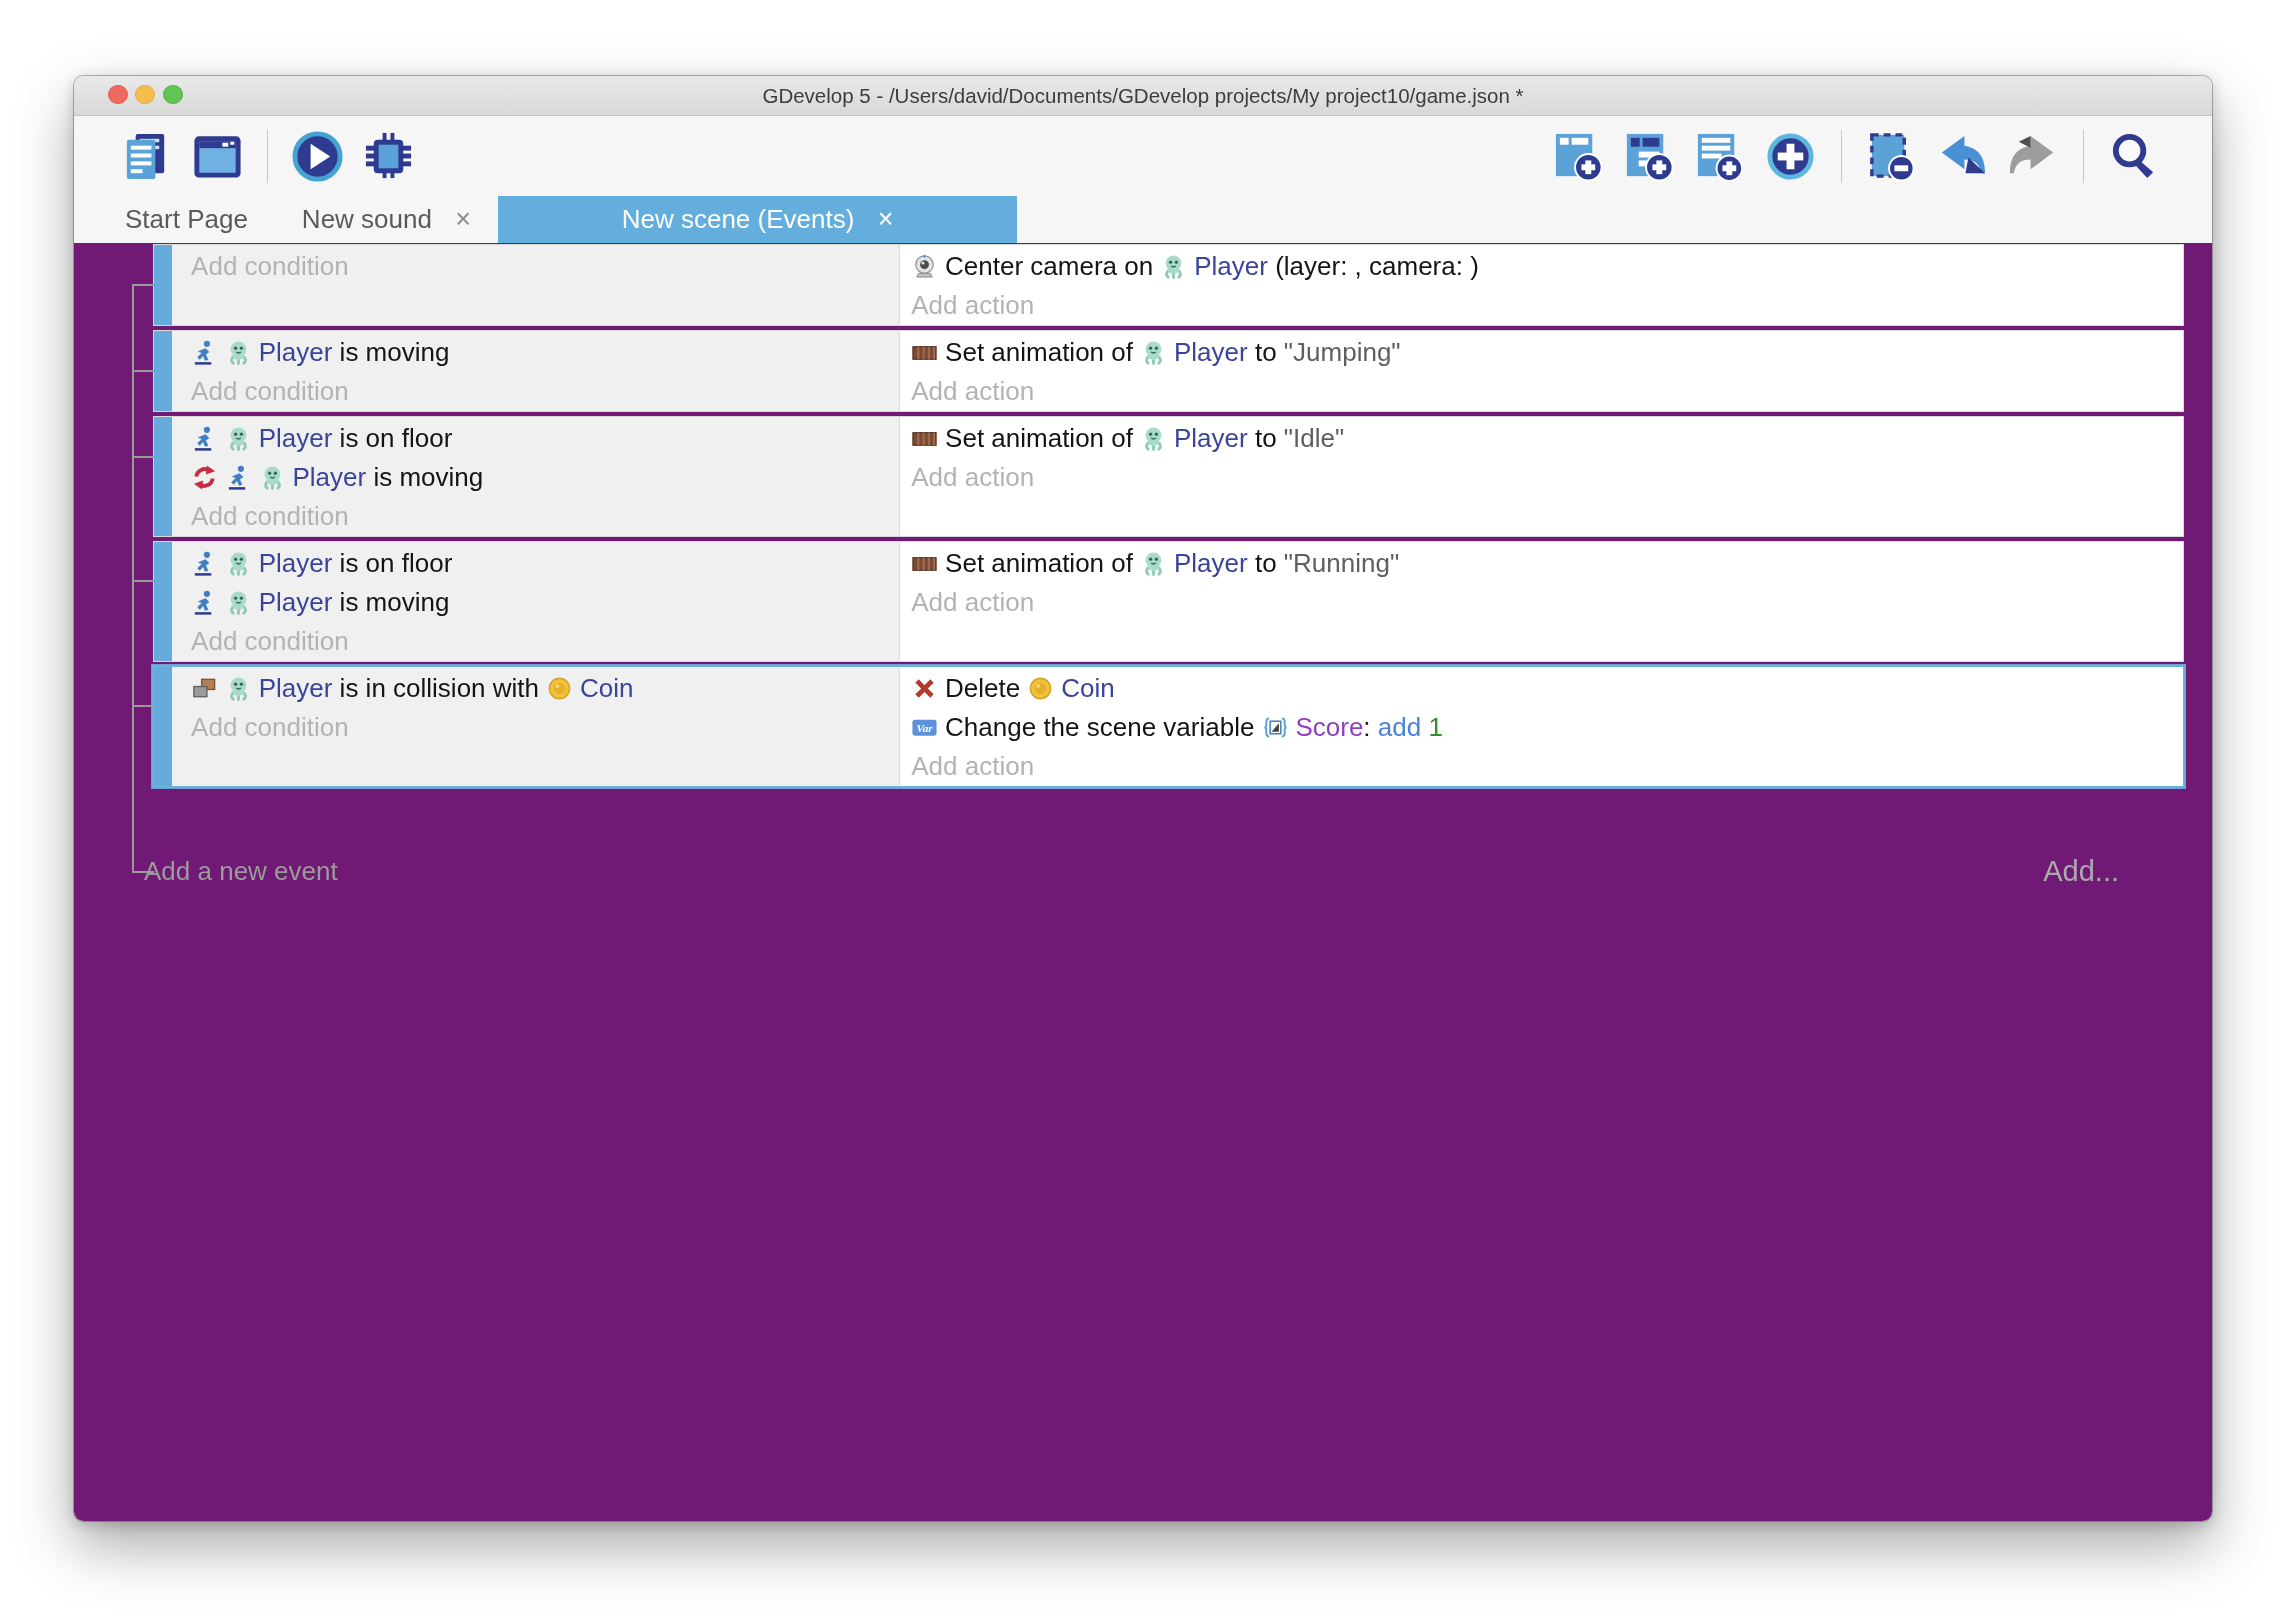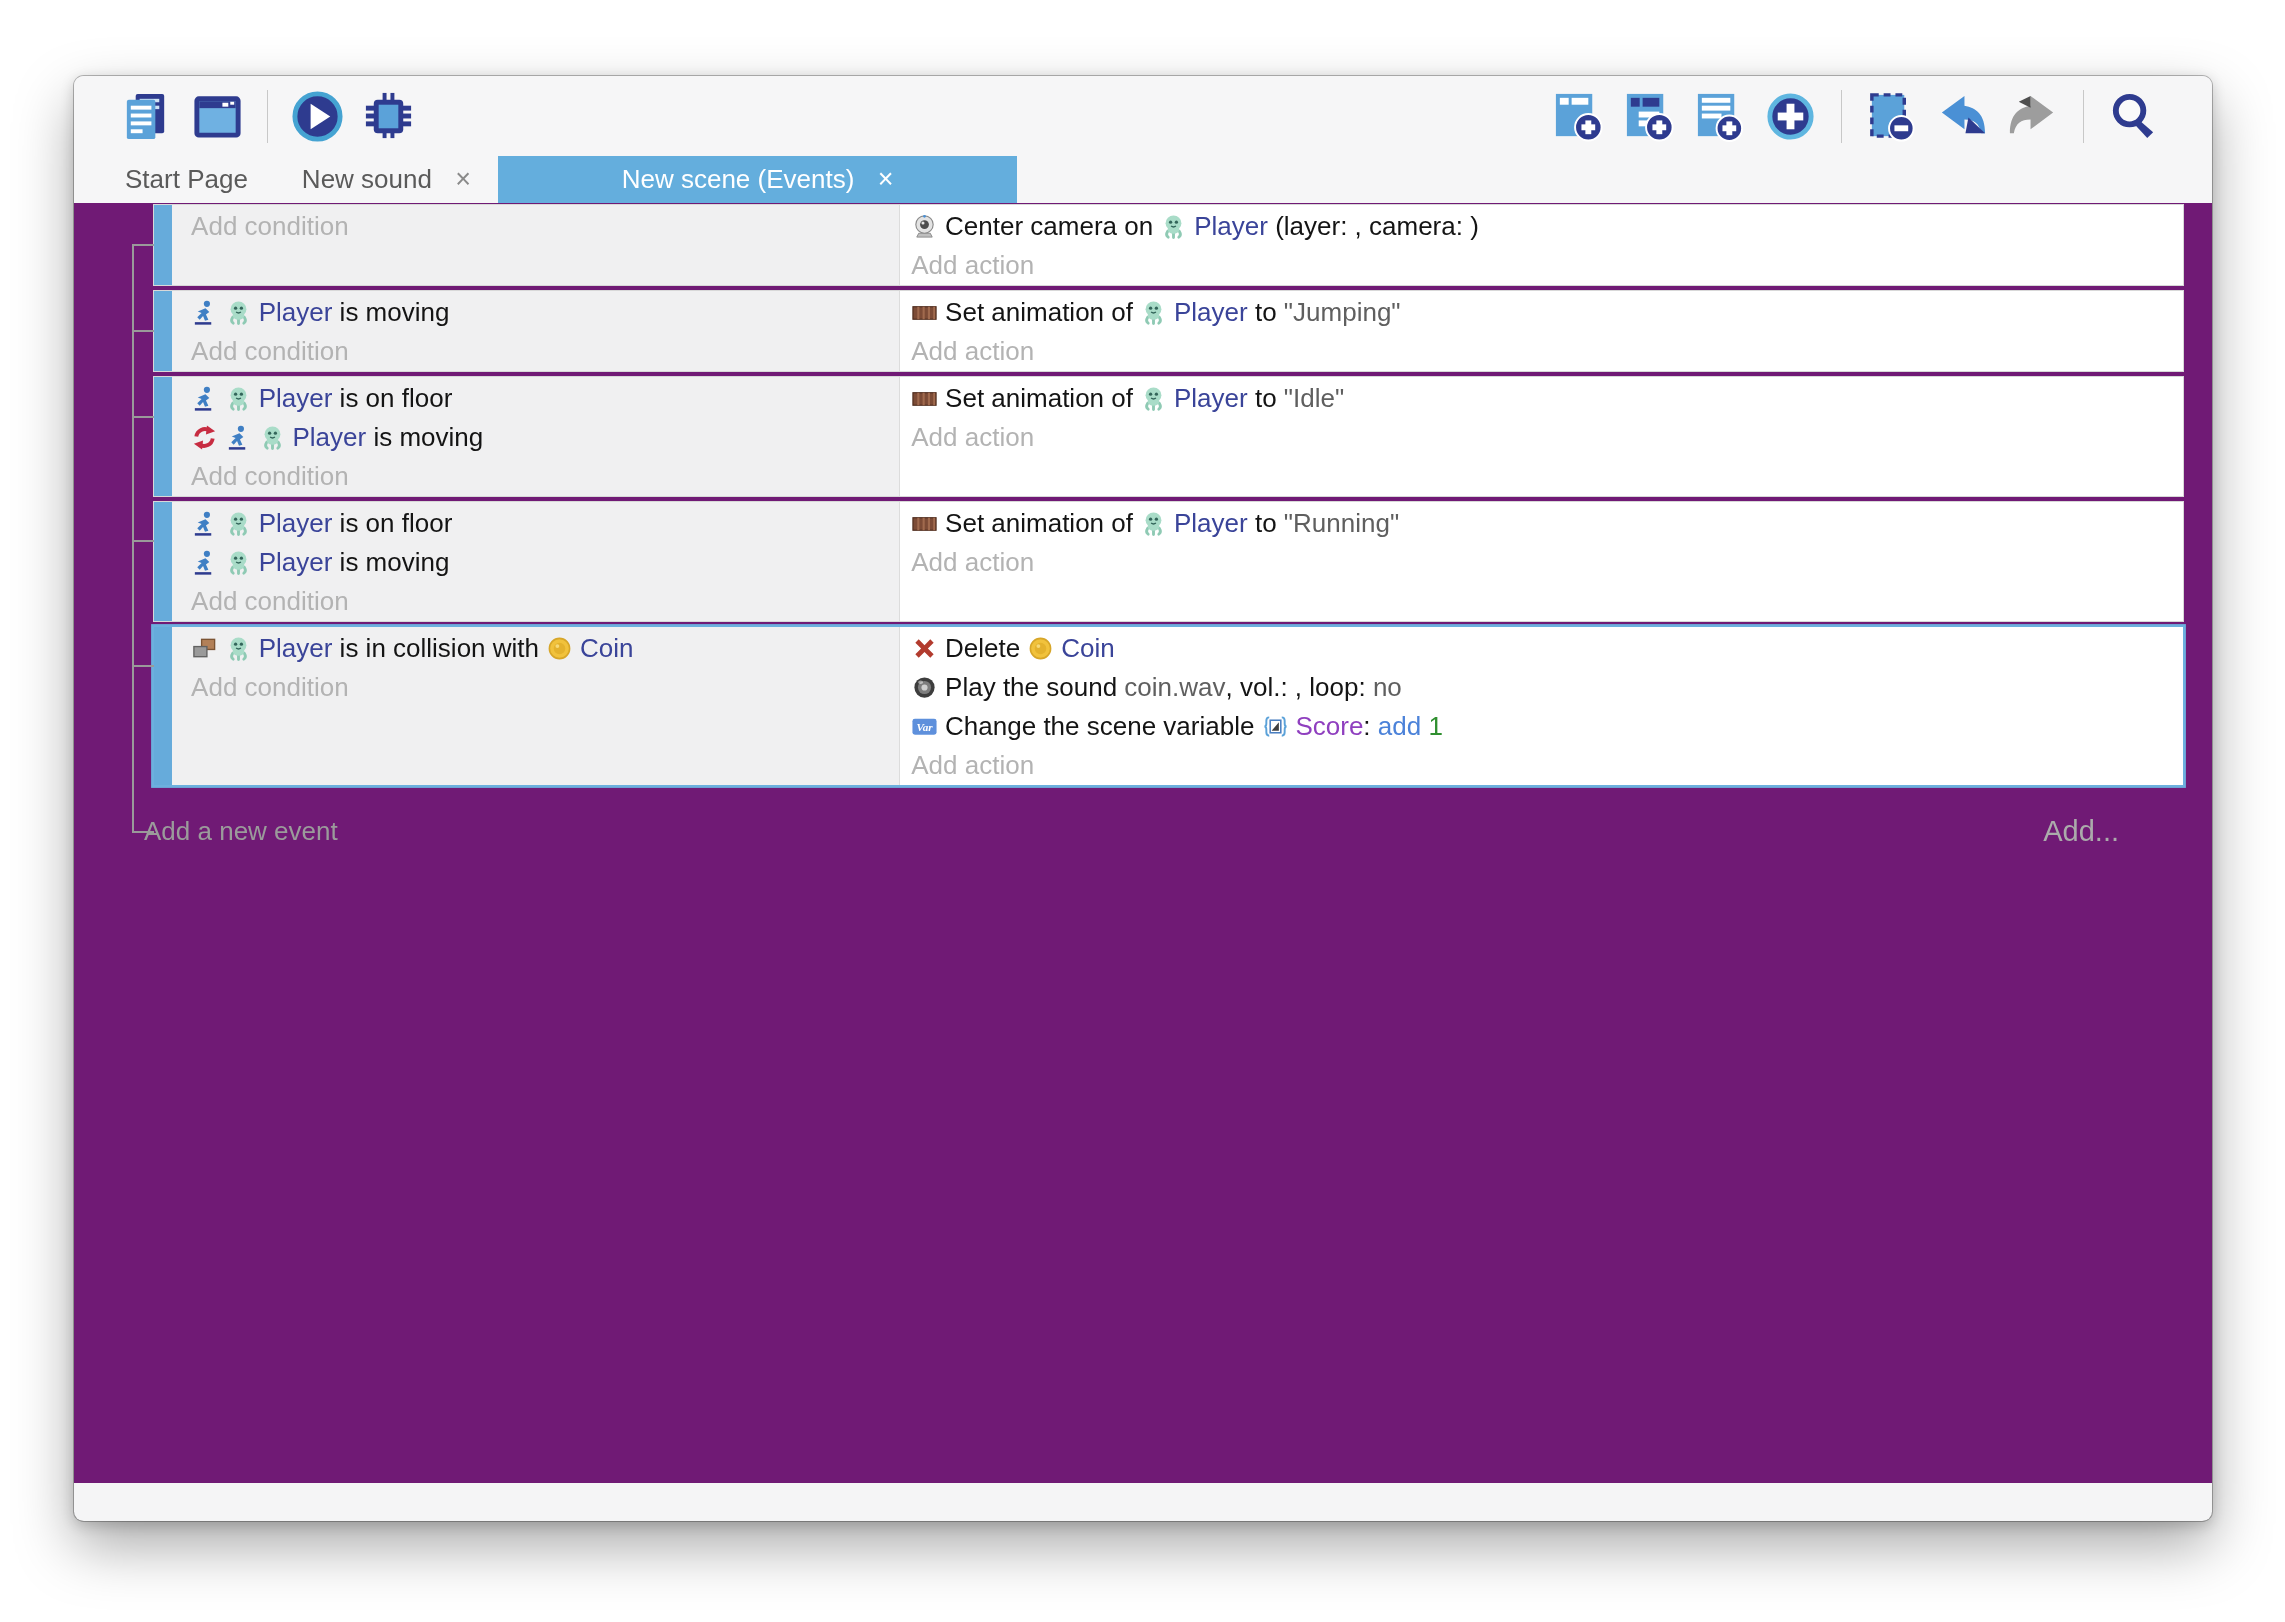--- a/index.html
+++ b/index.html
@@ -47,20 +47,26 @@
   .placeholder{color:#b3b3b3;}
   .tree-line{position:absolute;background:#9a9a9a;}
   .footer-line{position:absolute;left:70px;right:93px;display:flex;align-items:center;justify-content:space-between;height:39px;}
   .add-new-event{font-size:26px;color:#9b9b9b;cursor:pointer;}
   .add-dots{font-size:29px;color:#ababab;cursor:pointer;}
 </style>
 </head>
 <body>
 
 <div class="window">
+  <div class="titlebar">
+    <span class="traffic t-red"></span>
+    <span class="traffic t-yellow"></span>
+    <span class="traffic t-green"></span>
+    <div class="title">GDevelop 5 - /Users/david/Documents/GDevelop projects/My project10/game.json *</div>
+  </div>
 
   <div class="toolbar">
     <div class="tb-group tb-left">
         <button class="tb-btn">
           <span class="tb-icon">
             <svg viewBox="0 0 56 56">
               <rect x="17" y="5" width="29" height="40" rx="2" fill="#2e3b8f"></rect>
               <rect x="21" y="10" width="20" height="3.5" fill="#cfe3f5"></rect>
               <rect x="21" y="17" width="20" height="3.5" fill="#cfe3f5"></rect>
               <rect x="8" y="11" width="29" height="40" rx="2" fill="#5ba2d9"></rect>
@@ -392,26 +398,20 @@
             <div class="ev-line placeholder">Add condition</div>
           </div>
           <div class="act-cell">
             <div class="ev-line"><span class="ev-icon"><svg viewBox="0 0 28 28">
                   <path d="M4.5 8 L8 4.5 L14 10.5 L20 4.5 L23.5 8 L17.5 14 L23.5 20 L20 23.5 L14 17.5 L8 23.5 L4.5 20 L10.5 14 Z" fill="#b23b2e"></path>
                 </svg></span><span class="seg">Delete </span><span class="ev-icon"><svg viewBox="0 0 28 28">
                   <circle cx="14" cy="14" r="10.5" fill="#f1c23c" stroke="#d7a629" stroke-width="1.6"></circle>
                   <circle cx="14" cy="14" r="6" fill="#e4b22d"></circle>
                   <circle cx="11.8" cy="11.5" r="2" fill="#f7da78"></circle>
                 </svg></span><span class="seg seg-obj">Coin</span></div>
-            <div class="ev-line"><span class="ev-icon"><svg viewBox="0 0 28 28">
-                  <circle cx="14" cy="14" r="10.5" fill="#3d3d3d"></circle>
-                  <circle cx="14" cy="14" r="6.8" fill="#7d7d7d"></circle>
-                  <circle cx="14" cy="14" r="3.2" fill="#cfcfcf"></circle>
-                  <ellipse cx="10" cy="8.5" rx="2.6" ry="1.8" fill="#fff" opacity="0.5"></ellipse>
-                </svg></span><span class="seg">Play the sound </span><span class="seg seg-gray">coin.wav</span><span class="seg">, vol.: , loop: </span><span class="seg seg-gray">no</span></div>
             <div class="ev-line"><span class="ev-icon"><svg viewBox="0 0 28 28" style="font-size:27px">
                   <rect x="1.5" y="6" width="25" height="16.5" rx="2.5" fill="#5e90dc"></rect>
                   <text x="14" y="18.5" font-size="11.5" font-style="italic" font-weight="bold" fill="#fff" text-anchor="middle" font-family="Liberation Serif,serif">Var</text>
                 </svg></span><span class="seg">Change the scene variable </span><span class="ev-icon"><svg viewBox="0 0 28 28">
                   <path d="M7.5 4.5 Q4.5 4.5 4.5 8 L4.5 11 Q4.5 14 2.5 14 Q4.5 14 4.5 17 L4.5 20 Q4.5 23.5 7.5 23.5" stroke="#5ba2d9" stroke-width="2" fill="none"></path>
                   <path d="M20.5 4.5 Q23.5 4.5 23.5 8 L23.5 11 Q23.5 14 25.5 14 Q23.5 14 23.5 17 L23.5 20 Q23.5 23.5 20.5 23.5" stroke="#5ba2d9" stroke-width="2" fill="none"></path>
                   <rect x="8.5" y="7.5" width="11" height="13" fill="#fff" stroke="#4a7fc0" stroke-width="1.6"></rect>
                   <path d="M10 18.5 L17.5 9.5 L17.5 18.5 Z" fill="#3f3f3f"></path>
                 </svg></span><span class="seg seg-var">Score</span><span class="seg">: </span><span class="seg seg-op">add</span><span class="seg"> </span><span class="seg seg-num">1</span></div>
             <div class="ev-line placeholder">Add action</div>

